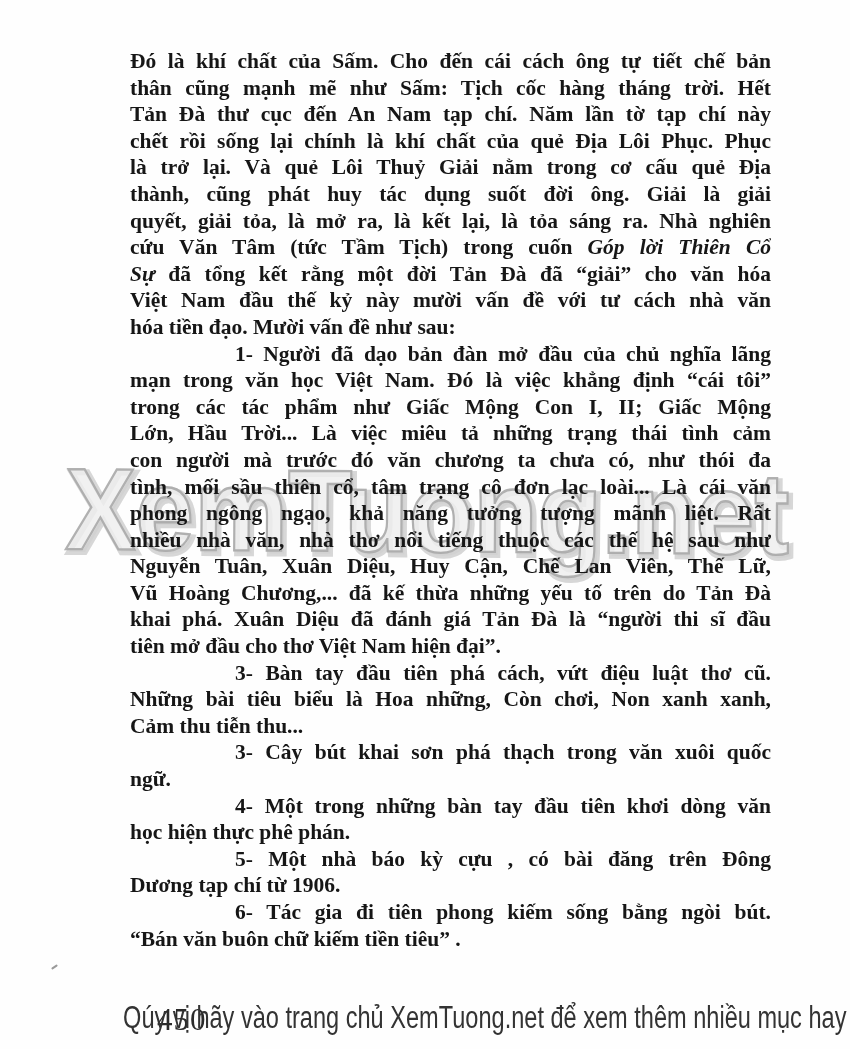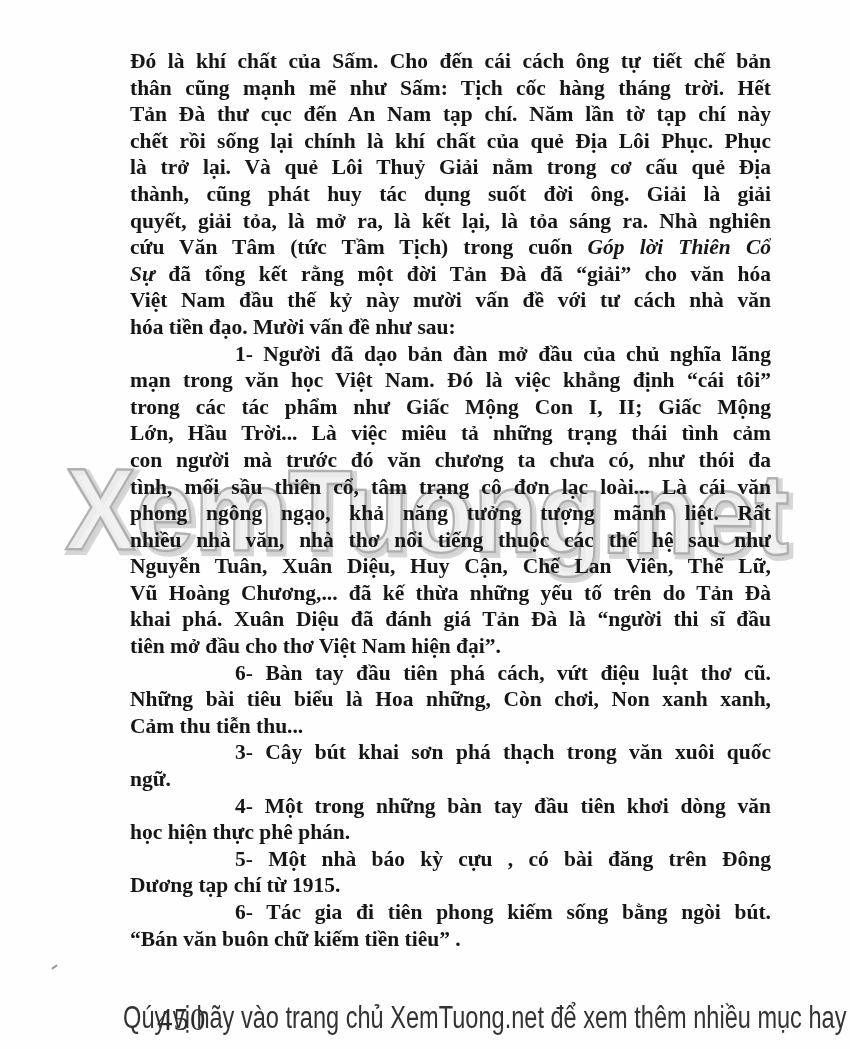--- a/index.html
+++ b/index.html
@@ -104,29 +104,29 @@
       <div class="line"><span>trong các tác phẩm như Giấc Mộng Con I, II; Giấc Mộng</span></div>
       <div class="line"><span>Lớn, Hầu Trời... Là việc miêu tả những trạng thái tình cảm</span></div>
       <div class="line"><span>con người mà trước đó văn chương ta chưa có, như thói đa</span></div>
       <div class="line"><span>tình, mối sầu thiên cổ, tâm trạng cô đơn lạc loài... Là cái văn</span></div>
       <div class="line"><span>phong ngông ngạo, khả năng tưởng tượng mãnh liệt. Rất</span></div>
       <div class="line"><span>nhiều nhà văn, nhà thơ nổi tiếng thuộc các thế hệ sau như</span></div>
       <div class="line"><span>Nguyễn Tuân, Xuân Diệu, Huy Cận, Chế Lan Viên, Thế Lữ,</span></div>
       <div class="line"><span>Vũ Hoàng Chương,... đã kế thừa những yếu tố trên do Tản Đà</span></div>
       <div class="line"><span>khai phá. Xuân Diệu đã đánh giá Tản Đà là “người thi sĩ đầu</span></div>
       <div class="line left"><span>tiên mở đầu cho thơ Việt Nam hiện đại”.</span></div>
-      <div class="line indent"><span>6- Bàn tay đầu tiên phá cách, vứt điệu luật thơ cũ.</span></div>
+      <div class="line indent"><span>3- Bàn tay đầu tiên phá cách, vứt điệu luật thơ cũ.</span></div>
       <div class="line"><span>Những bài tiêu biểu là Hoa những, Còn chơi, Non xanh xanh,</span></div>
       <div class="line left"><span>Cảm thu tiễn thu...</span></div>
       <div class="line indent"><span>3- Cây bút khai sơn phá thạch trong văn xuôi quốc</span></div>
       <div class="line left"><span>ngữ.</span></div>
       <div class="line indent"><span>4- Một trong những bàn tay đầu tiên khơi dòng văn</span></div>
       <div class="line left"><span>học hiện thực phê phán.</span></div>
       <div class="line indent"><span>5- Một nhà báo kỳ cựu , có bài đăng trên Đông</span></div>
-      <div class="line left"><span>Dương tạp chí từ 1915.</span></div>
+      <div class="line left"><span>Dương tạp chí từ 1906.</span></div>
       <div class="line indent"><span>6- Tác gia đi tiên phong kiếm sống bằng ngòi bút.</span></div>
       <div class="line left"><span>“Bán văn buôn chữ kiếm tiền tiêu” .</span></div>
     </div>
 
   <div class="speck"></div>
 
   <div class="pagenum">450</div>
 
   <div class="footer">
     <span class="inner">Qúy vị hãy vào trang chủ XemTuong.net để xem thêm nhiều mục hay khác</span>

